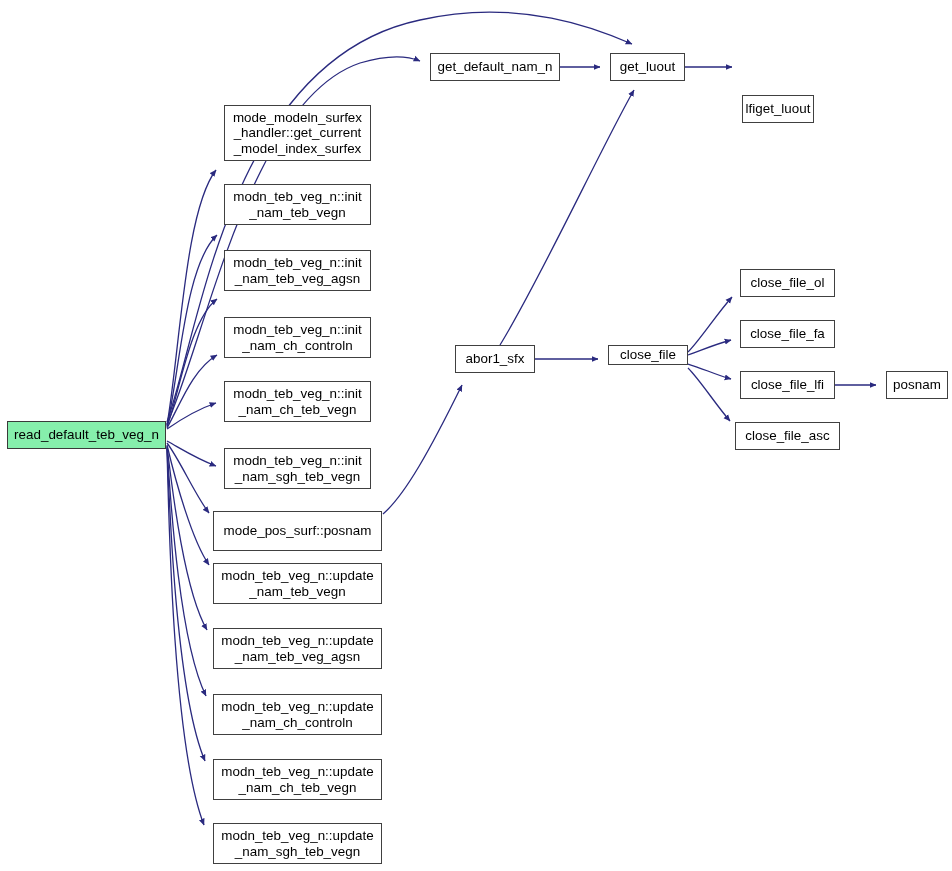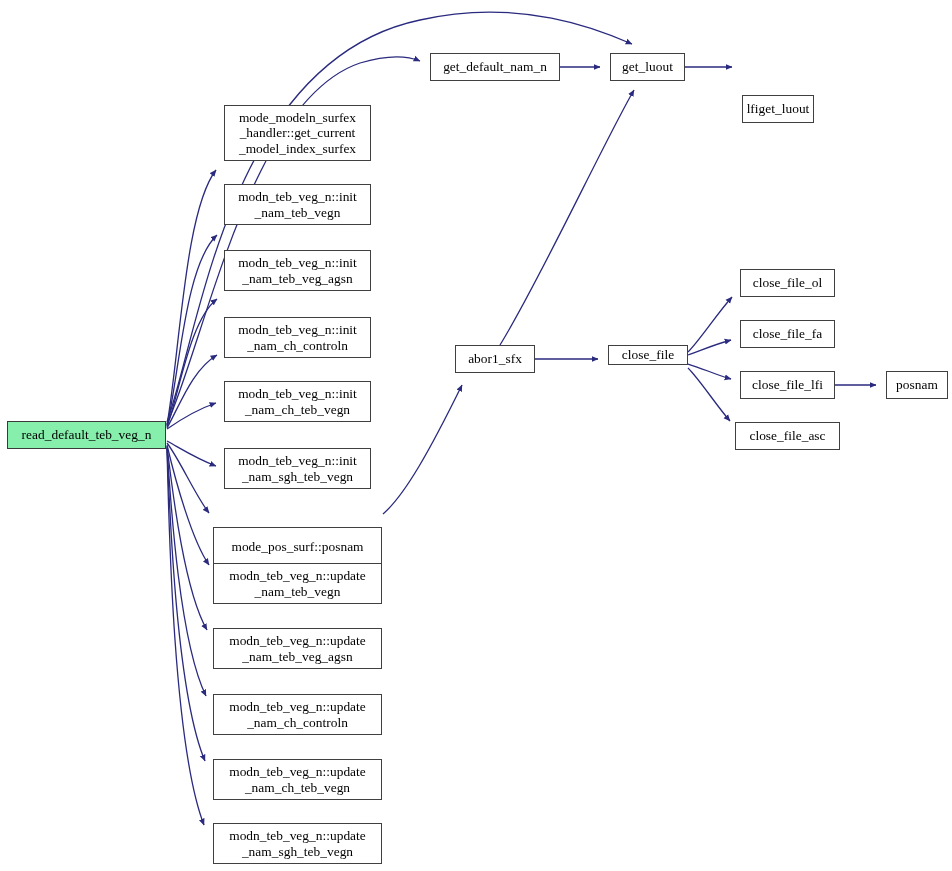--- a/index.html
+++ b/index.html
@@ -41,21 +41,20 @@
     z-index: 2;
   }
   .node.root {
     background: #86efac;
     border-color: #3a3a3a;
   }
   .node span {
     display: block;
     width: 100%;
     padding: 0 3px;
-    font-family: Liberation Serif, serif;
   }
 </style>
 </head>
 <body>
 
 <div id="callgraph">
   <svg id="edge-layer" viewBox="0 0 952 871" xmlns="http://www.w3.org/2000/svg">
     <defs>
       <marker id="arrow" viewBox="0 0 10 10" refX="9.4" refY="5" markerWidth="5.2" markerHeight="5.2" orient="auto-start-reverse">
         <path d="M 0 0.6 L 10 5 L 0 9.4 z" fill="#2a2a7f"></path>
@@ -99,21 +98,21 @@
       <div class="node" style="left: 224px; top: 184px; width: 147px; height: 41px;"><span>modn_teb_veg_n::init
 _nam_teb_vegn</span></div>
       <div class="node" style="left: 224px; top: 250px; width: 147px; height: 41px;"><span>modn_teb_veg_n::init
 _nam_teb_veg_agsn</span></div>
       <div class="node" style="left: 224px; top: 317px; width: 147px; height: 41px;"><span>modn_teb_veg_n::init
 _nam_ch_controln</span></div>
       <div class="node" style="left: 224px; top: 381px; width: 147px; height: 41px;"><span>modn_teb_veg_n::init
 _nam_ch_teb_vegn</span></div>
       <div class="node" style="left: 224px; top: 448px; width: 147px; height: 41px;"><span>modn_teb_veg_n::init
 _nam_sgh_teb_vegn</span></div>
-      <div class="node" style="left: 213px; top: 511px; width: 169px; height: 40px; margin-top: 16px;"><span>mode_pos_surf::posnam</span></div>
+      <div class="node" style="left: 213px; top: 511px; width: 169px; height: 40px;"><span>mode_pos_surf::posnam</span></div>
       <div class="node" style="left: 213px; top: 563px; width: 169px; height: 41px;"><span>modn_teb_veg_n::update
 _nam_teb_vegn</span></div>
       <div class="node" style="left: 213px; top: 628px; width: 169px; height: 41px;"><span>modn_teb_veg_n::update
 _nam_teb_veg_agsn</span></div>
       <div class="node" style="left: 213px; top: 694px; width: 169px; height: 41px;"><span>modn_teb_veg_n::update
 _nam_ch_controln</span></div>
       <div class="node" style="left: 213px; top: 759px; width: 169px; height: 41px;"><span>modn_teb_veg_n::update
 _nam_ch_teb_vegn</span></div>
       <div class="node" style="left: 213px; top: 823px; width: 169px; height: 41px;"><span>modn_teb_veg_n::update
 _nam_sgh_teb_vegn</span></div>

